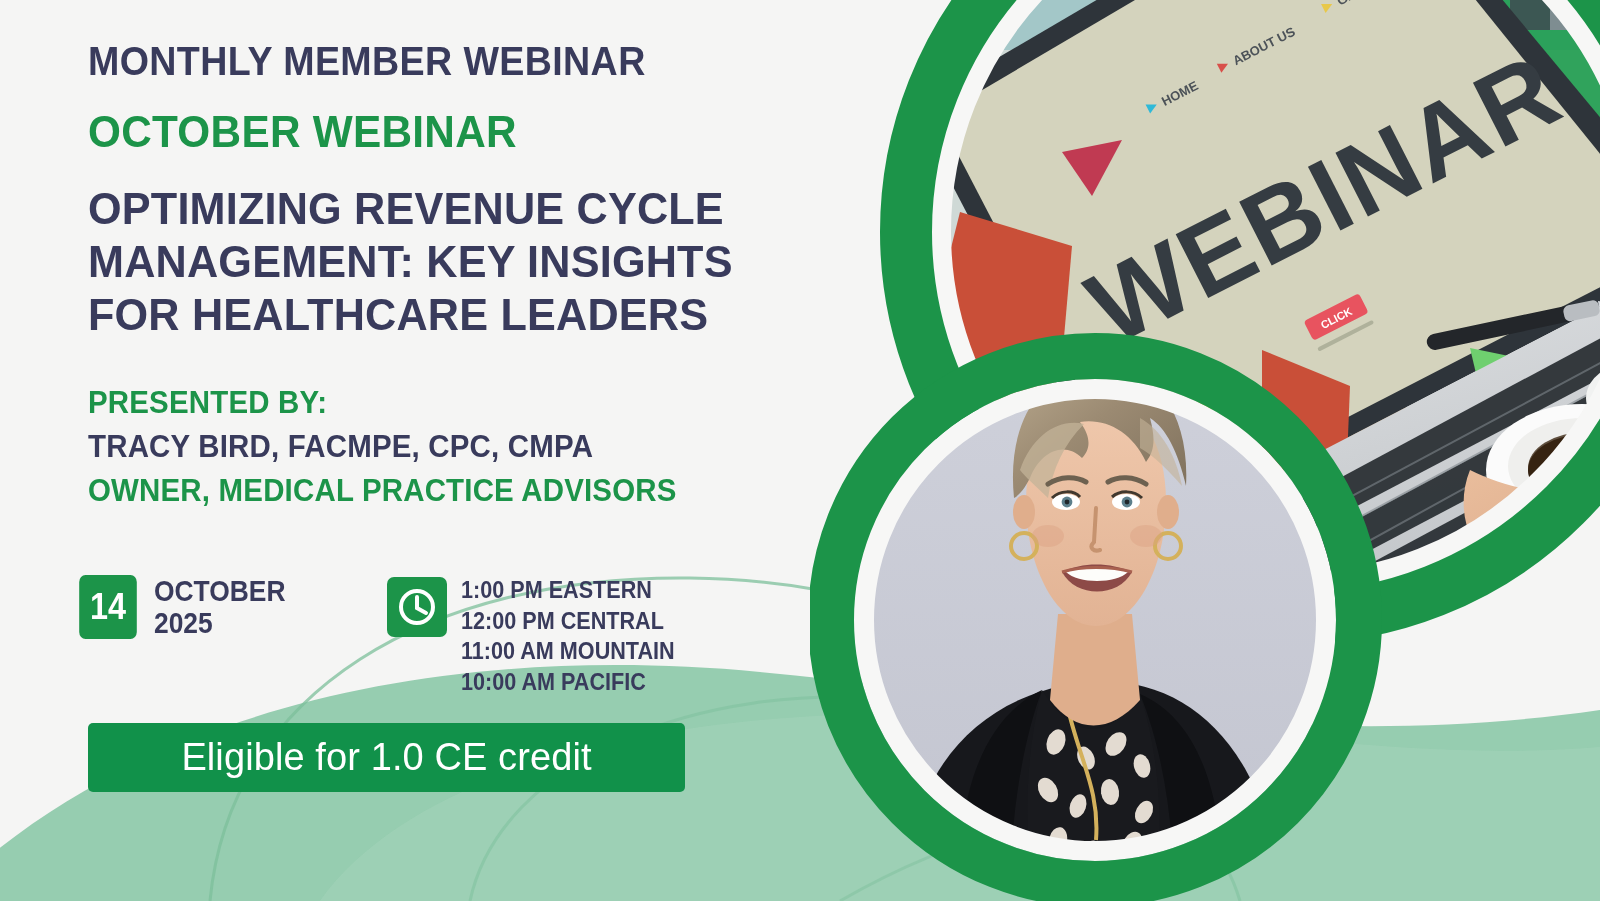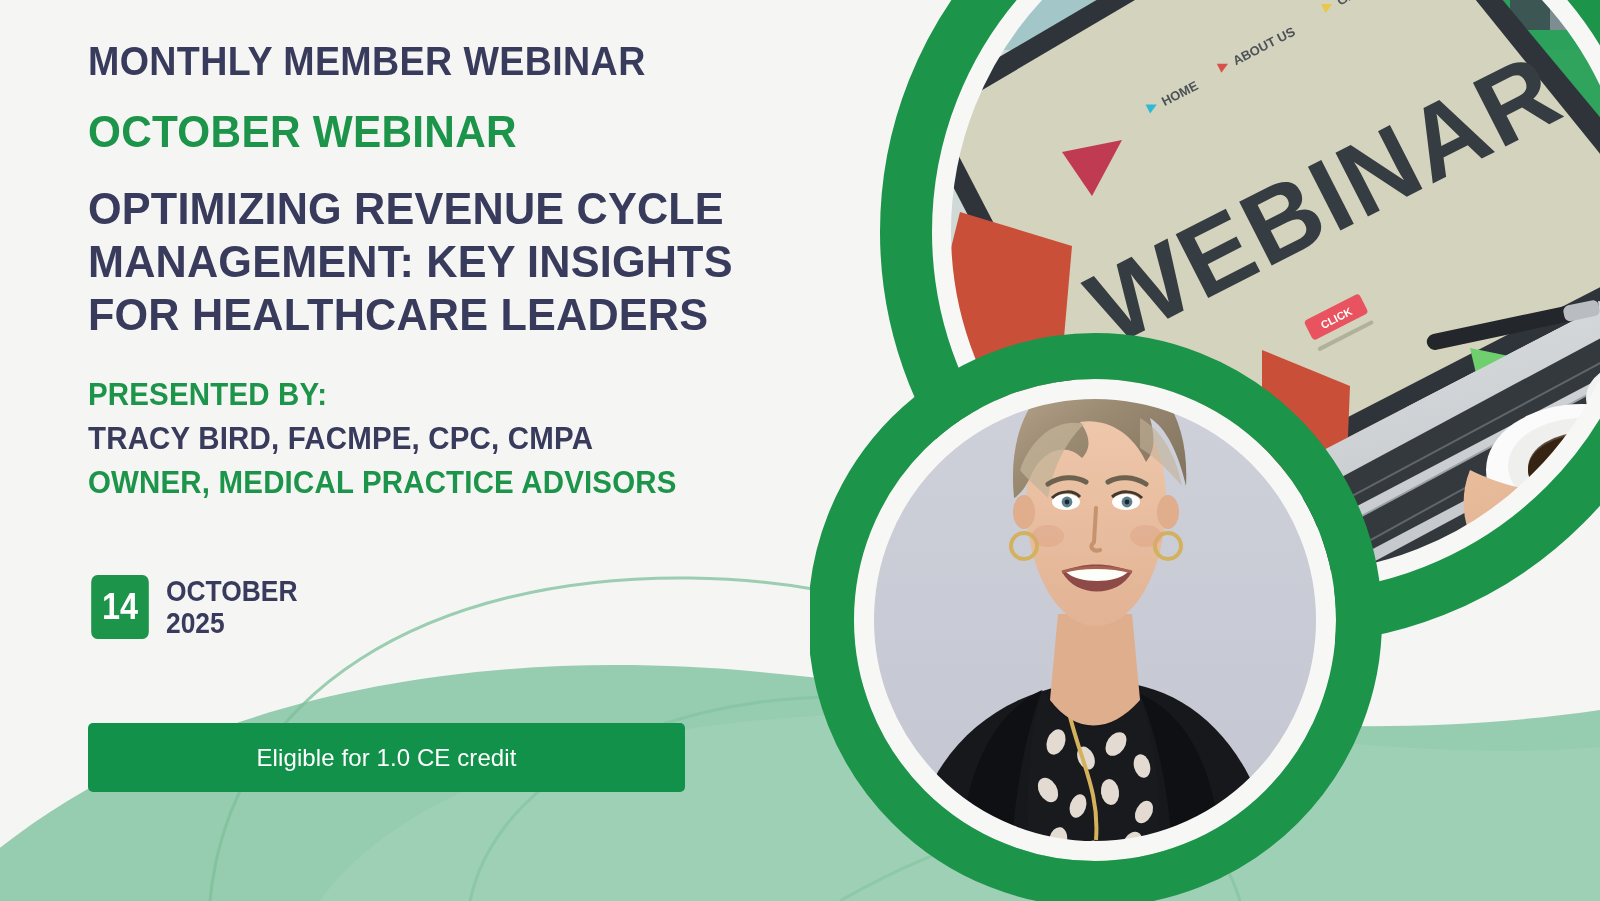--- a/index.html
+++ b/index.html
@@ -56,40 +56,40 @@
     font-weight: 700;
     font-size: 45px;
     line-height: 1.17;
     color: #393b5c;
     text-transform: uppercase;
     letter-spacing: 0.2px;
     transform: scaleX(0.96);
     transform-origin: left center;
     max-width: 740px;
   }
-  .presenter { margin-top: 32px; }
+  .presenter { margin-top: 40px; }
   .presenter div {
     font-family: "Liberation Sans Narrow", "Liberation Sans", sans-serif;
     font-weight: 700;
     font-size: 31px;
     line-height: 1.42;
     text-transform: uppercase;
     letter-spacing: 0.2px;
     transform: scaleX(0.95);
     transform-origin: left center;
     white-space: nowrap;
   }
   .presenter .p-label { color: #1c9449; }
   .presenter .p-name  { color: #393b5c; }
   .presenter .p-role  { color: #1c9449; }
 
   
   .meta-row {
     position: absolute;
-    left: 88px; top: 575px;
+    left: 76px; top: 575px;
     display: flex;
     align-items: flex-start;
     z-index: 20;
   }
   .date-group { display: flex; align-items: center; }
   .date-badge {
     width: 64px; height: 64px;
     background: #1c9449;
     border-radius: 7px;
     display: flex; align-items: center; justify-content: center;
@@ -143,21 +143,21 @@
     width: 597px; height: 69px;
     background: #11914a;
     border-radius: 5px;
     display: flex; align-items: center; justify-content: center;
     z-index: 20;
   }
   .ce-bar span {
     color: #ffffff;
     font-family: "Liberation Sans", sans-serif;
     font-weight: 400;
-    font-size: 24px;
+    font-size: 38px;
     letter-spacing: 0.1px;
   }
 
   
   .art { position: absolute; right: 0; top: 0; width: 790px; height: 901px; z-index: 10; }
   .art svg { display: block; }
 </style>
 </head>
 <body>
 
@@ -427,19 +427,33 @@
   </div>
 
   <div class="meta-row">
     <div class="date-group">
       <div class="date-badge">14</div>
       <div class="date-text">
         <div>OCTOBER</div>
         <div>2025</div>
       </div>
     </div>
+    <div class="time-group">
+      <div class="clock-badge">
+        <svg width="42" height="42" viewBox="0 0 42 42">
+          <circle cx="21" cy="21" r="16" fill="none" stroke="#ffffff" stroke-width="4"></circle>
+          <path d="M 21 11 L 21 22 L 30 27" fill="none" stroke="#ffffff" stroke-width="4" stroke-linecap="round"></path>
+        </svg>
+      </div>
+      <div class="times">
+        <div>1:00 PM EASTERN</div>
+        <div>12:00 PM CENTRAL</div>
+        <div>11:00 AM MOUNTAIN</div>
+        <div>10:00 AM PACIFIC</div>
+      </div>
+    </div>
   </div>
 
   <div class="ce-bar">
     <span>Eligible for 1.0 CE credit</span>
   </div>
 
 </div>
 
 </body></html>

